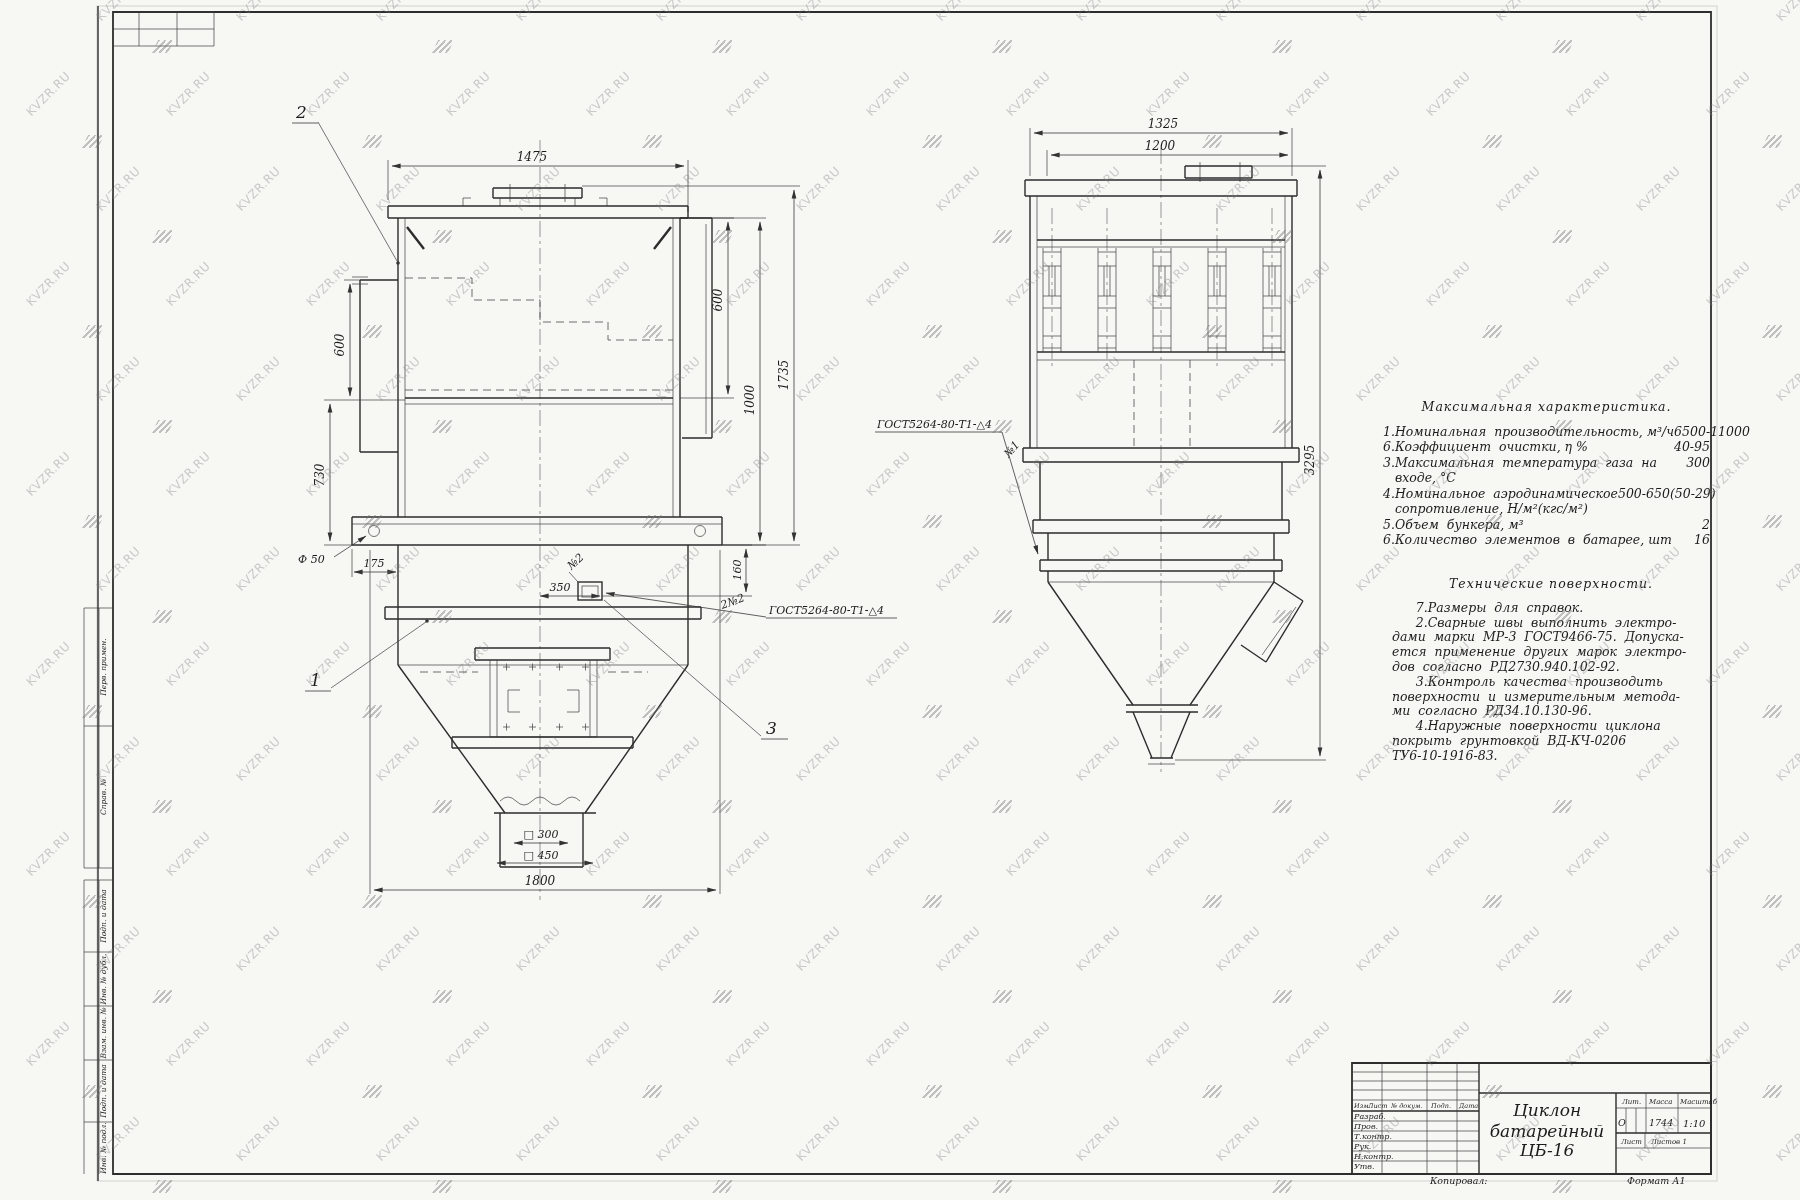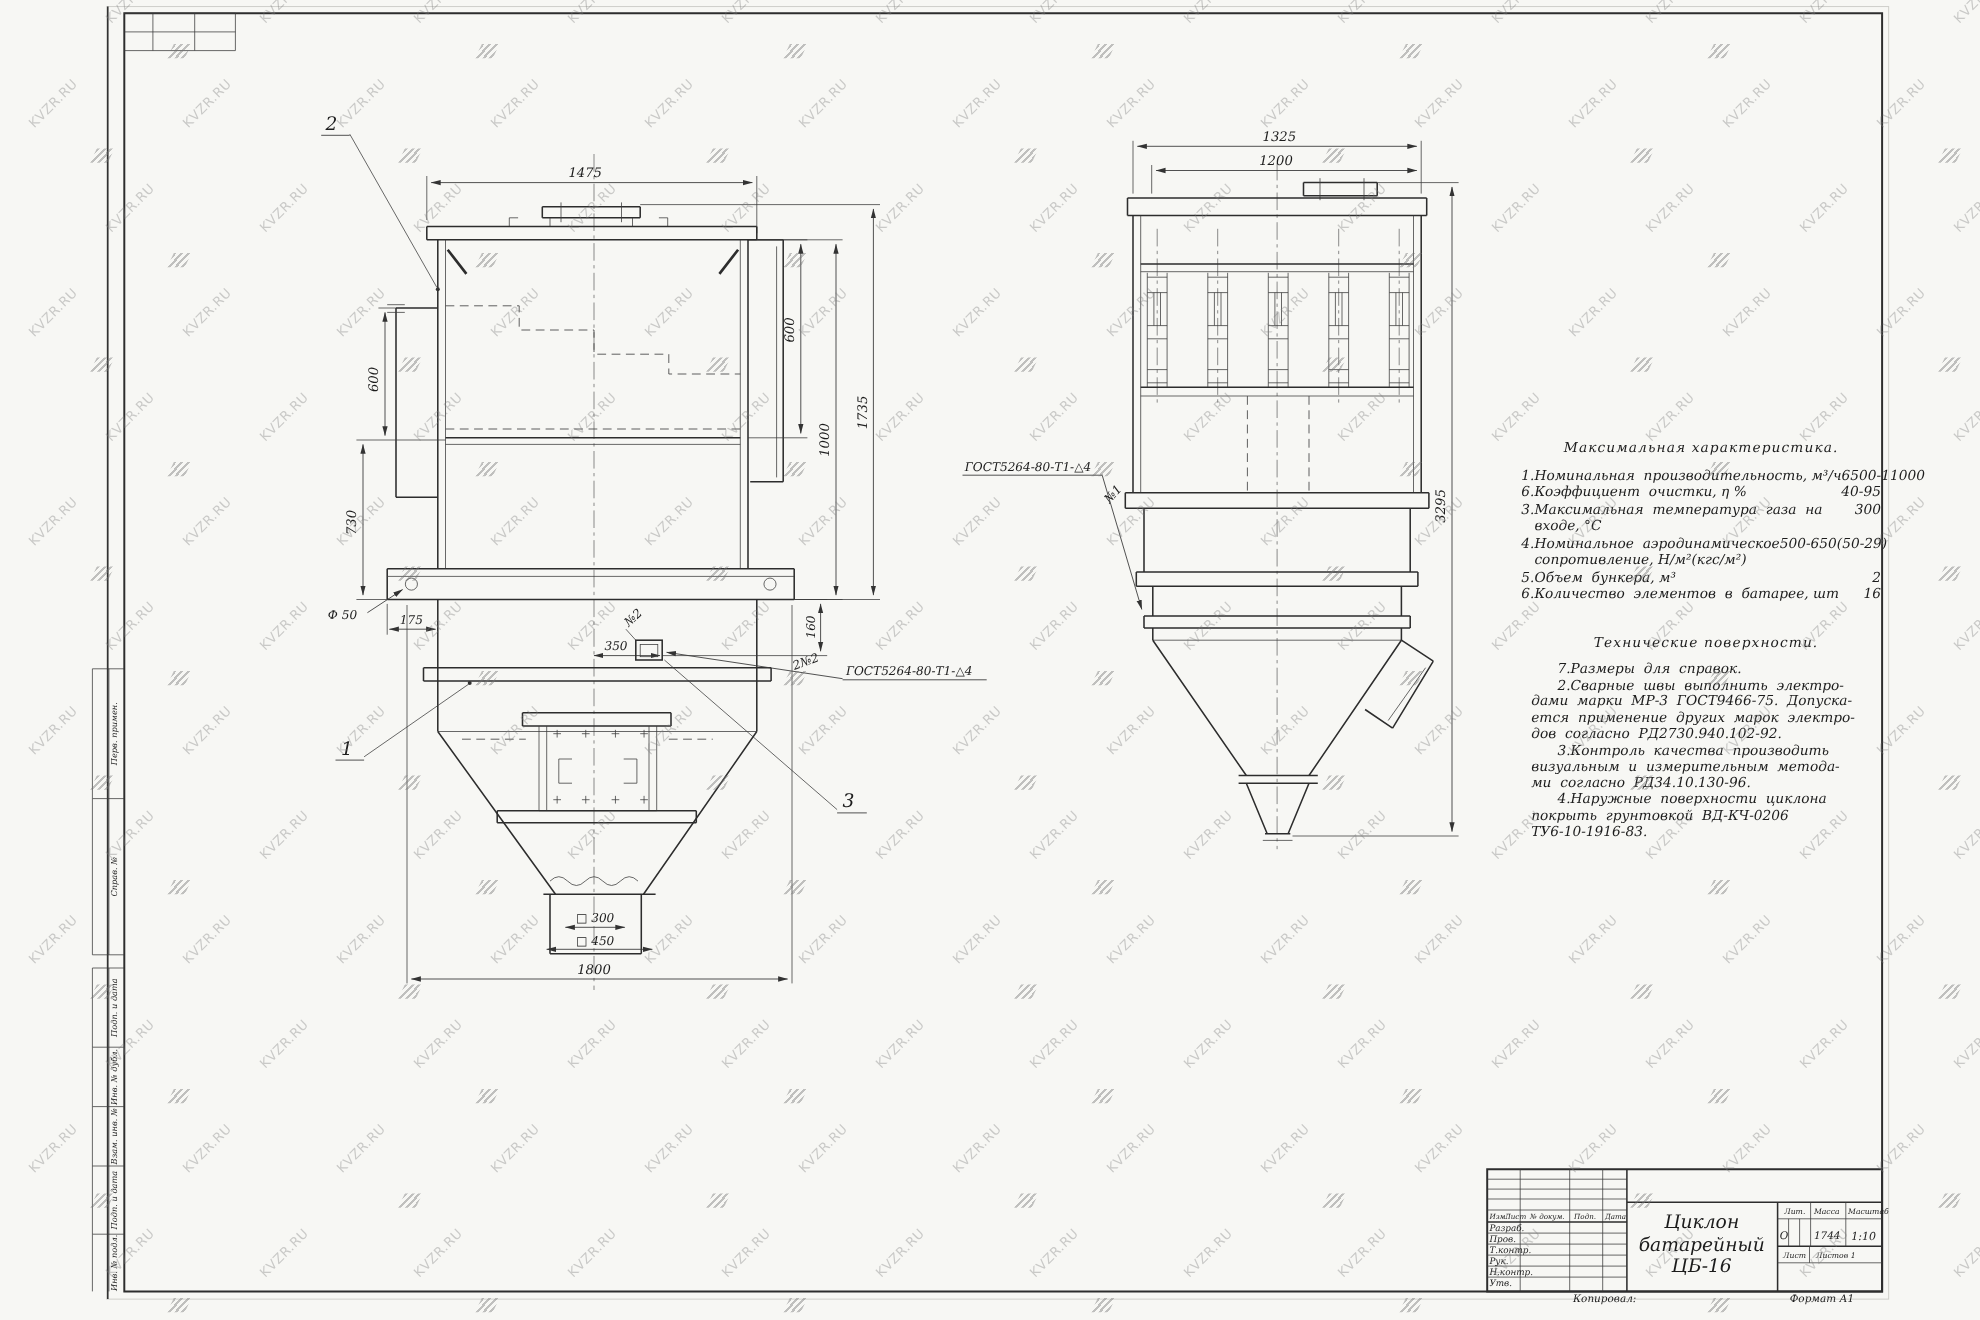--- a/index.html
+++ b/index.html
@@ -289,21 +289,21 @@
 </div>
 
 <div class="noteblock" style="left:1392px;top:577px;width:318px;line-height:14.8px">
   <div class="nb-title">Технические  поверхности.</div>
   <div class="nb-line">      7.Размеры  для  справок.</div>
   <div class="nb-line">      2.Сварные  швы  выполнить  электро-</div>
   <div class="nb-line">дами  марки  МР-3  ГОСТ9466-75.  Допуска-</div>
   <div class="nb-line">ется  применение  других  марок  электро-</div>
   <div class="nb-line">дов  согласно  РД2730.940.102-92.</div>
   <div class="nb-line">      3.Контроль  качества  производить</div>
-  <div class="nb-line">визуальным  и  измерительным  метода-</div>
+  <div class="nb-line">поверхности  и  измерительным  метода-</div>
   <div class="nb-line">ми  согласно  РД34.10.130-96.</div>
   <div class="nb-line">      4.Наружные  поверхности  циклона</div>
   <div class="nb-line">покрыть  грунтовкой  ВД-КЧ-0206</div>
   <div class="nb-line">ТУ6-10-1916-83.</div>
 </div>
 
 <div id="wm">
       <span class="wm-t" style="left: -50px; top: -8px;">KVZR.RU</span>
       <span class="wm-t" style="left: 90px; top: -8px;">KVZR.RU</span>
       <span class="wm-g" style="left: 155px; top: 40px;"></span>

